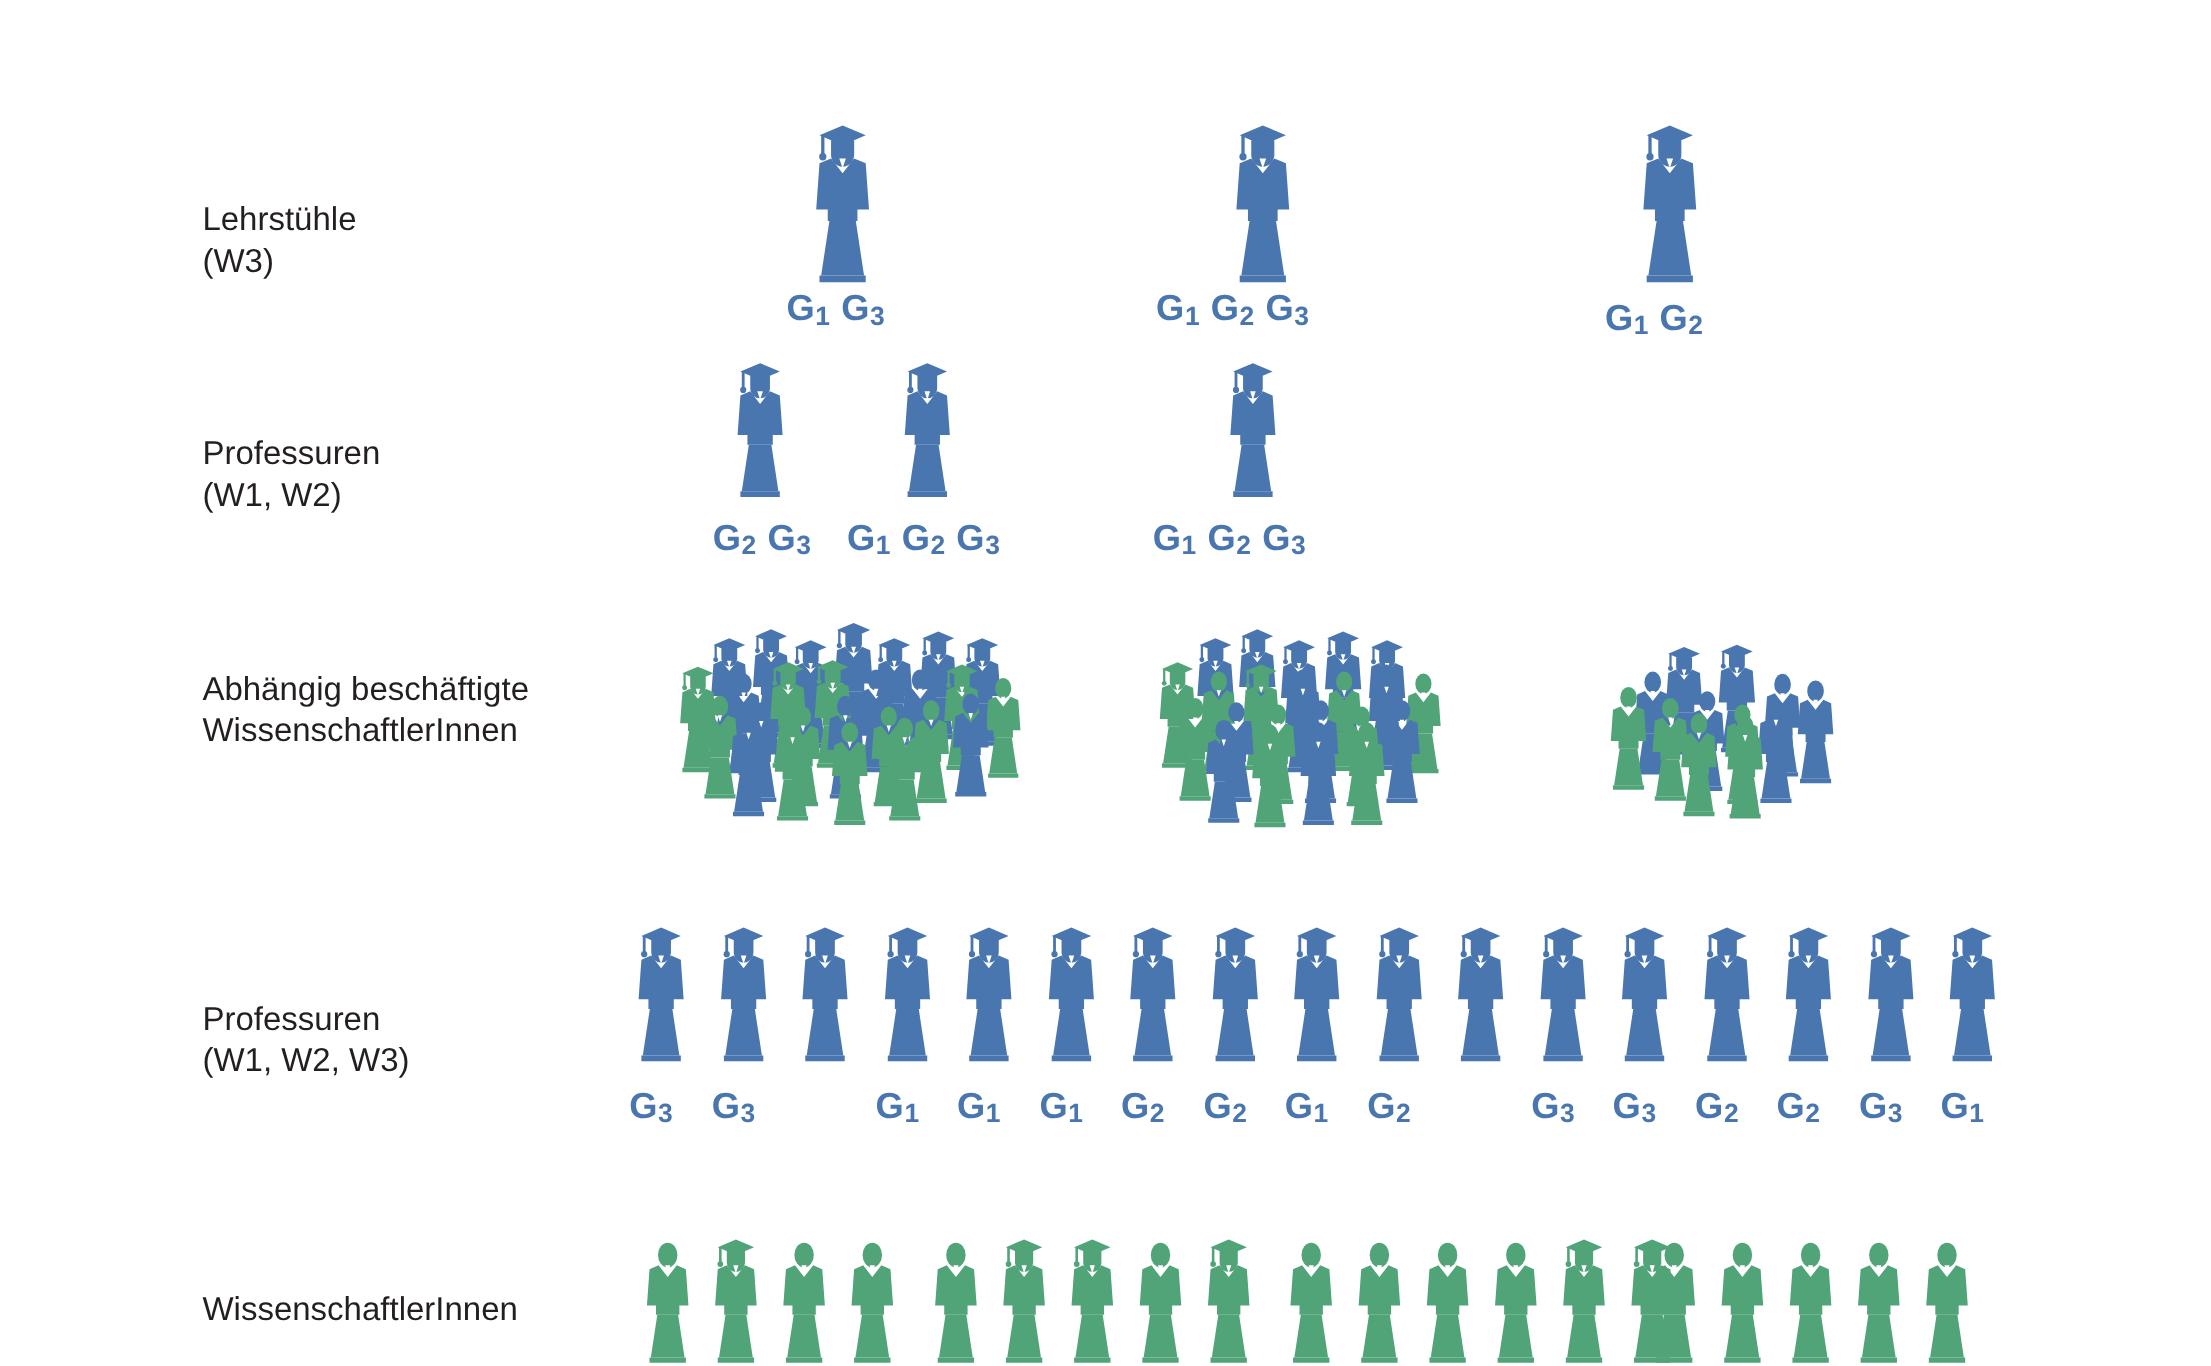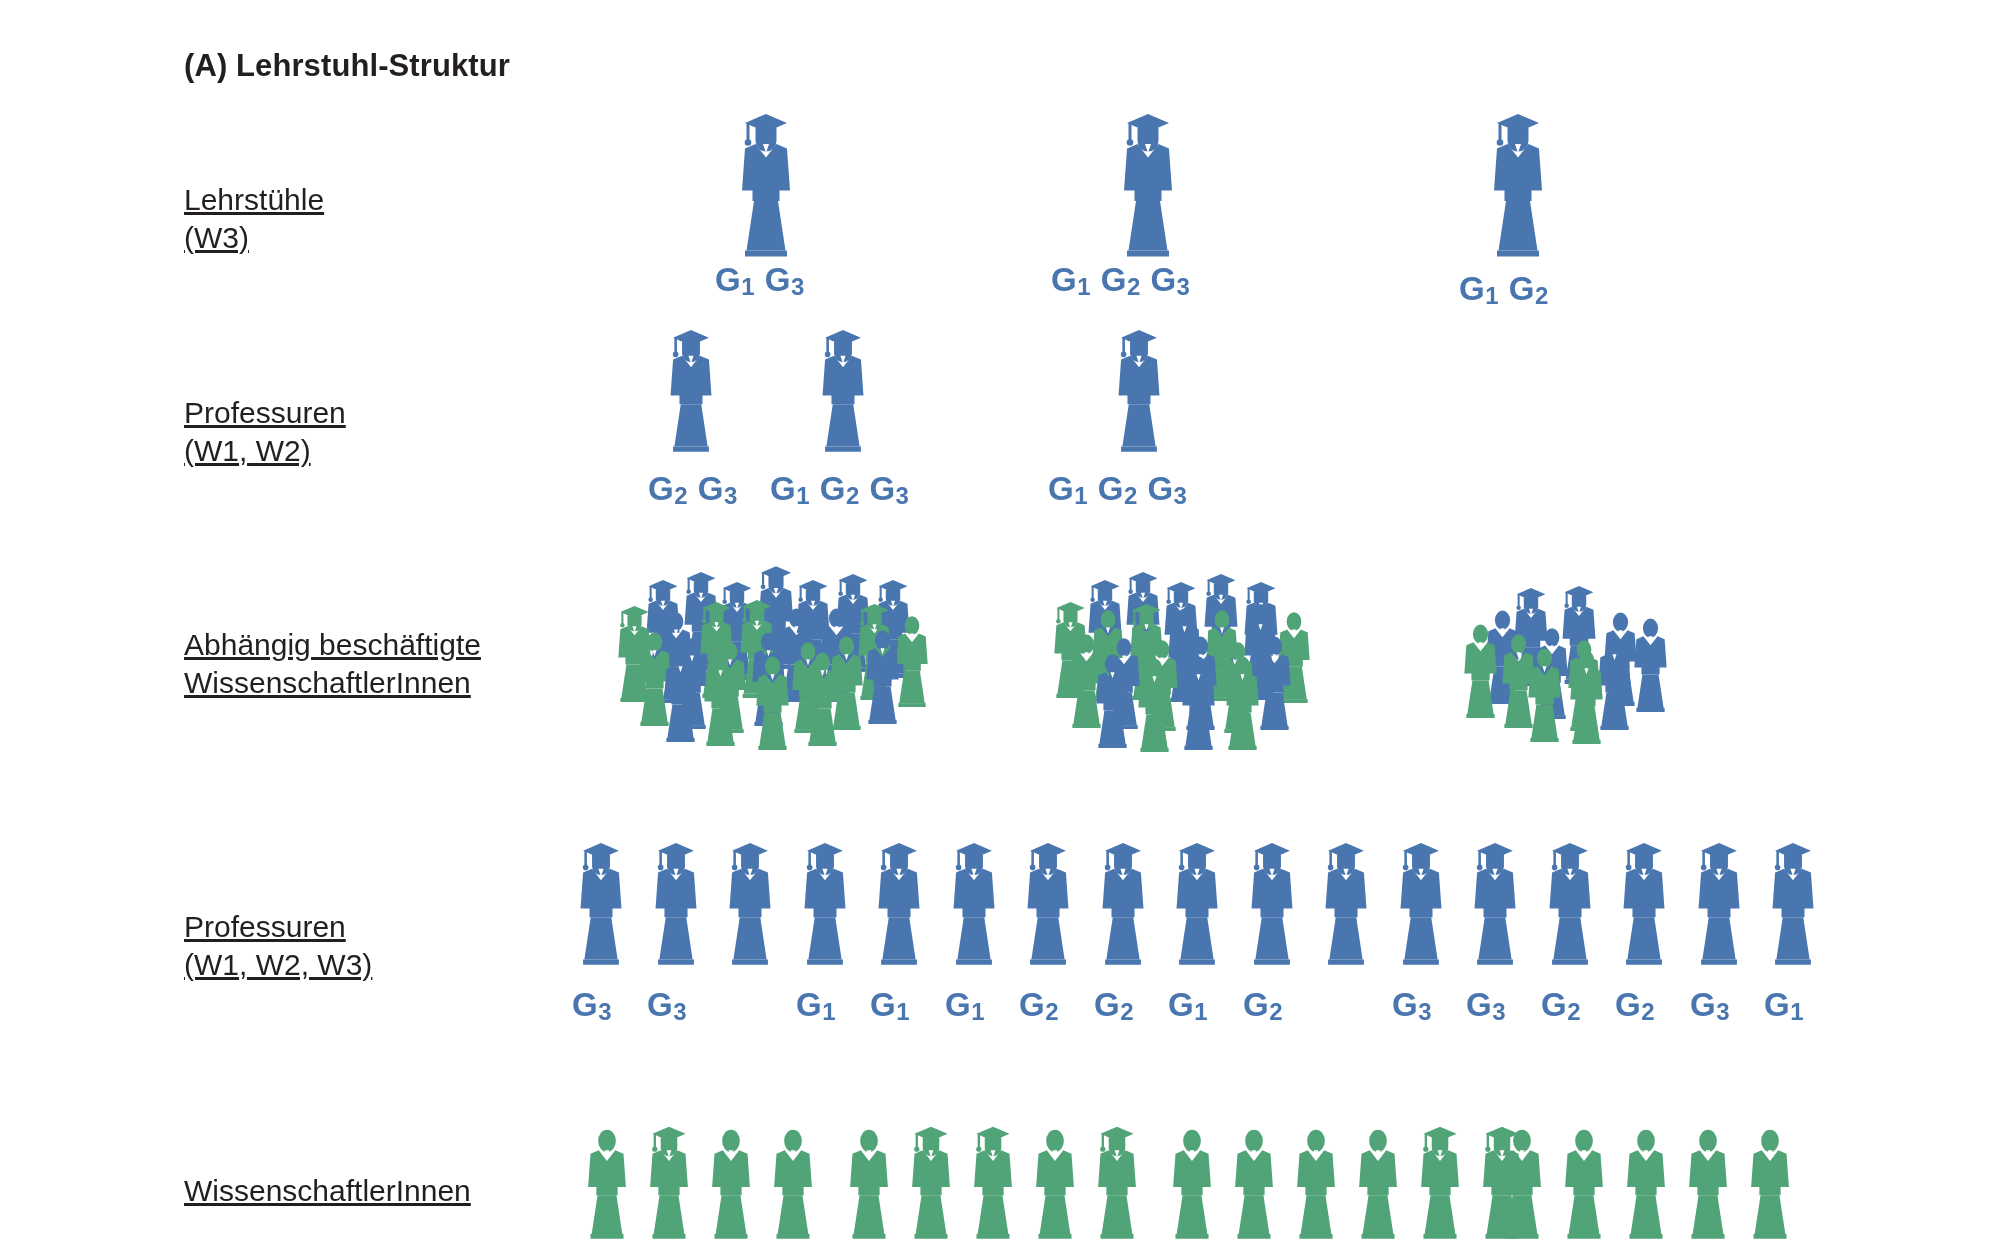--- a/index.html
+++ b/index.html
@@ -11,53 +11,52 @@
   .canvas{position:relative;width:2010px;height:1242px;}
 
   .sec-title{
     position:absolute;font-weight:bold;font-size:31px;
     letter-spacing:.1px;color:#231f20;white-space:nowrap;
   }
   .row-label{
     position:absolute;font-size:30px;line-height:38px;
     color:#231f20;white-space:nowrap;
   }
-  .row-label span{display:block;text-decoration:underline;}
+  .row-label span{display:block;}
 
   .glabel{
     position:absolute;color:#4a76b0;font-weight:bold;
     font-size:33px;white-space:nowrap;letter-spacing:.5px;
   }
   .glabel sub{font-size:24px;font-weight:bold;vertical-align:baseline;
     position:relative;top:4px;left:0px;}
 
   .fig{position:absolute;}
   .fig svg{display:block;}
 
   .crowd{position:absolute;}
   .crowd .fig{position:absolute;}
 </style>
 </head>
 <body>
 
 <div class="canvas">
 
-  <div class="sec-title" style="left:184px;top:48px;">(A) Lehrstuhl-Struktur</div>
 
   <div class="row-label" style="left:184px;top:181px;">
     <span>Lehrstühle</span>
     <span>(W3)</span>
   </div>
 
   <div class="row-label" style="left:184px;top:394px;">
     <span>Professuren</span>
     <span>(W1, W2)</span>
   </div>
 
-  <div class="row-label" style="left:184px;top:626px;">
+  <div class="row-label" style="left:184px;top:608px;">
     <span>Abhängig beschäftigte</span>
     <span>WissenschaftlerInnen</span>
   </div>
 
   <div class="fig" style="left:730px;top:108px;">
     <svg width="72" height="150" viewBox="0 0 48 100" aria-hidden="true">
       <g fill="#4a76b0">
         <path d="M10 10 L24 4 L38 10 L24 16 Z"></path>
         <rect x="11" y="10" width="2" height="12"></rect>
         <circle cx="12" cy="23" r="2.2"></circle>

